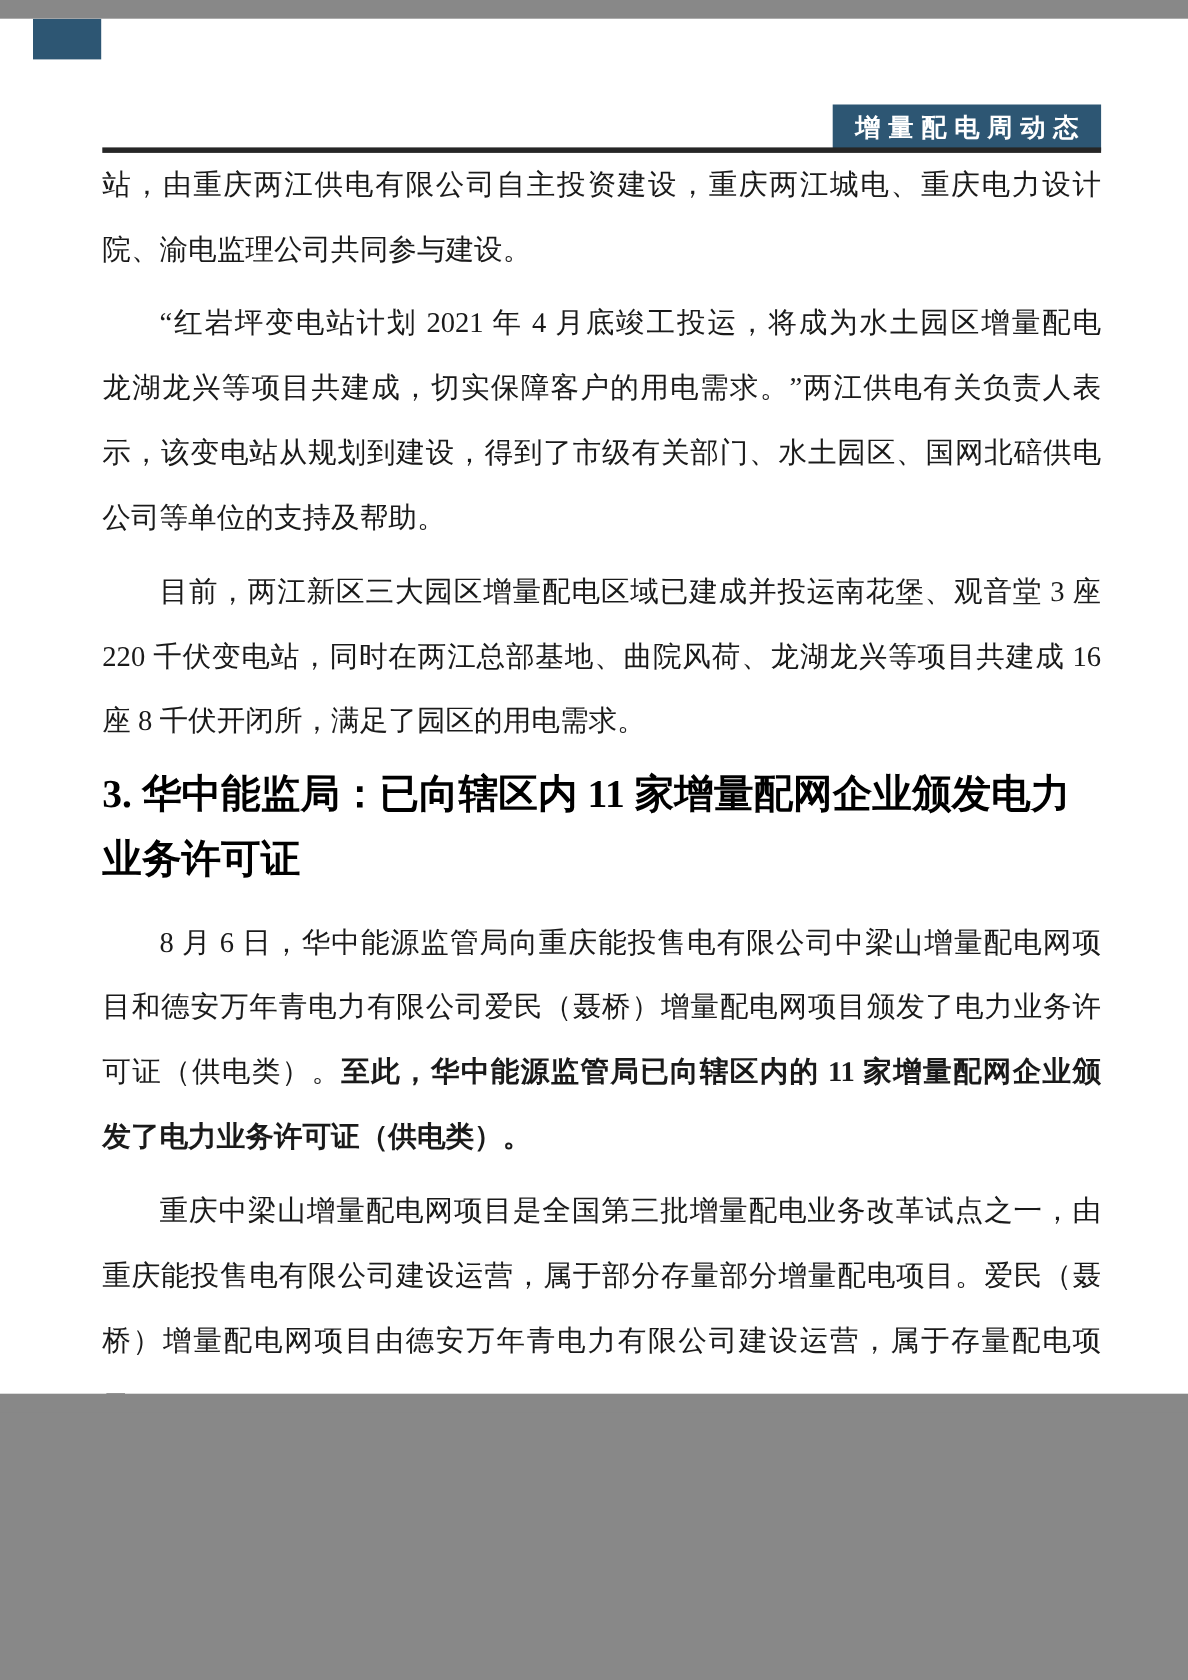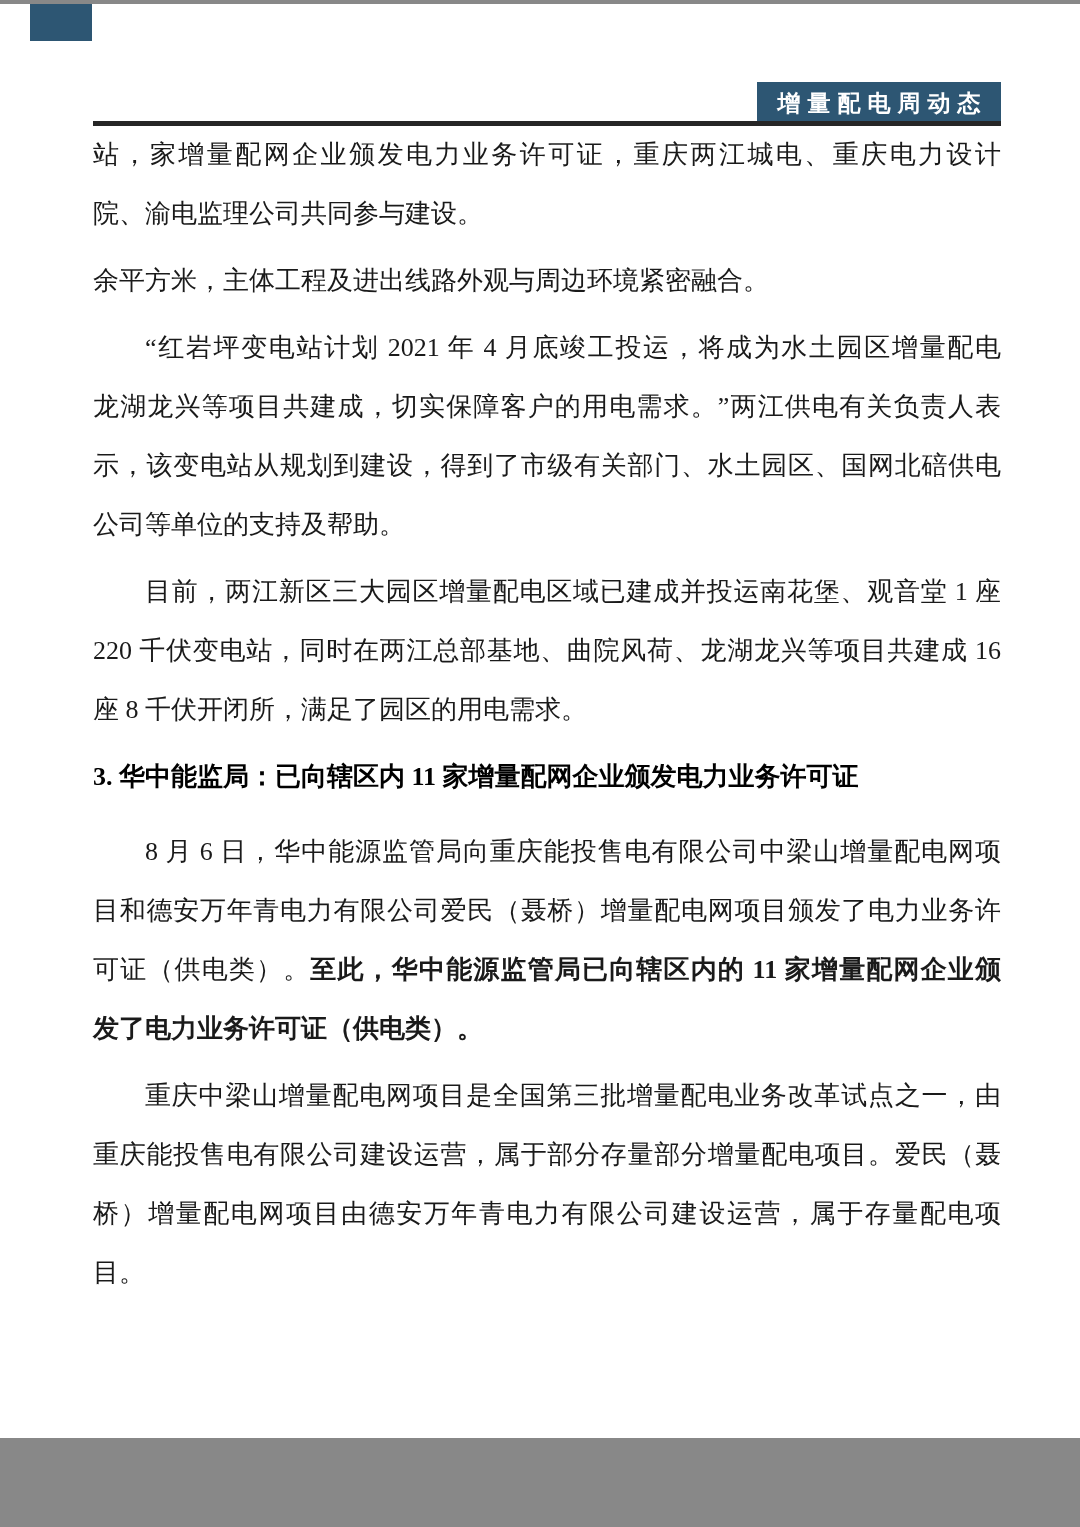--- a/index.html
+++ b/index.html
@@ -1,19 +1,19 @@
 <!DOCTYPE html>
 <html><head>
 <meta charset="utf-8">
 <style>
   html,body{margin:0;padding:0;background:#888;}
   .page{
     position:relative;
-    width:1080px;height:1434px;
-    margin:4px auto;
+    width:1080px;height:1250px;
+    margin:17px auto;
     background:#ffffff;
     overflow:hidden;
     font-family:"Liberation Serif","DejaVu Serif",serif;
     color:#1a1a1a;
   }
   .corner-accent{
     position:absolute;left:30px;top:0;width:62px;height:37px;
     background:#2d5673;
   }
   .header-badge{
@@ -40,21 +40,21 @@
     line-height:59px;
     font-size:26px;
     text-align:justify;
     text-justify:inter-ideograph;
   }
   .text-line.full{text-align-last:justify;}
   .text-line.lastline{text-align-last:left;}
   .text-line.indented{padding-left:52px;}
   .text-line .b{font-weight:bold;}
   .section-heading{
-    font-size:26px;
+    font-size:36px;
     font-weight:bold;
     line-height:59px;
     margin:6px 0 16px 0;
     color:#000000;
   }
   .page-number{
     position:absolute;left:0;right:0;top:1470px;
     text-align:center;
     font-size:26px;
     color:#1a1a1a;
@@ -68,34 +68,33 @@
   <div class="corner-accent"></div>
 
   <div class="header-badge">
     <span>增量配电周动态</span>
   </div>
 
   <div class="header-rule"></div>
 
   <div class="document-body">
       <div class="paragraph">
-        <div class="text-line full"><span>站，家增量配网企业颁发电力业务许可证，重庆两江城电、重庆电力设计</span></div>
+        <div class="text-line full"><span>站，由重庆两江供电有限公司自主投资建设，重庆两江城电、重庆电力设计</span></div>
         <div class="text-line lastline"><span>院、渝电监理公司共同参与建设。</span></div>
       </div>
       <div class="paragraph">
-        <div class="text-line lastline"><span>余平方米，主体工程及进出线路外观与周边环境紧密融合。</span></div>
       </div>
       <div class="paragraph">
         <div class="text-line full indented"><span>“红岩坪变电站计划 2021 年 4 月底竣工投运，将成为水土园区增量配电</span></div>
         <div class="text-line full"><span>龙湖龙兴等项目共建成，切实保障客户的用电需求。”两江供电有关负责人表</span></div>
         <div class="text-line full"><span>示，该变电站从规划到建设，得到了市级有关部门、水土园区、国网北碚供电</span></div>
         <div class="text-line lastline"><span>公司等单位的支持及帮助。</span></div>
       </div>
       <div class="paragraph">
-        <div class="text-line full indented"><span>目前，两江新区三大园区增量配电区域已建成并投运南花堡、观音堂 1 座</span></div>
+        <div class="text-line full indented"><span>目前，两江新区三大园区增量配电区域已建成并投运南花堡、观音堂 3 座</span></div>
         <div class="text-line full"><span>220 千伏变电站，同时在两江总部基地、曲院风荷、龙湖龙兴等项目共建成 16</span></div>
         <div class="text-line lastline"><span>座 8 千伏开闭所，满足了园区的用电需求。</span></div>
       </div>
       <div class="section-heading">3. 华中能监局：已向辖区内 11 家增量配网企业颁发电力业务许可证</div>
       <div class="paragraph">
         <div class="text-line full indented"><span>8 月 6 日，华中能源监管局向重庆能投售电有限公司中梁山增量配电网项</span></div>
         <div class="text-line full"><span>目和德安万年青电力有限公司爱民（聂桥）增量配电网项目颁发了电力业务许</span></div>
         <div class="text-line full"><span>可证（供电类）。</span><span class="b">至此，华中能源监管局已向辖区内的 11 家增量配网企业颁</span></div>
         <div class="text-line lastline"><span class="b">发了电力业务许可证（供电类）。</span></div>
       </div>

